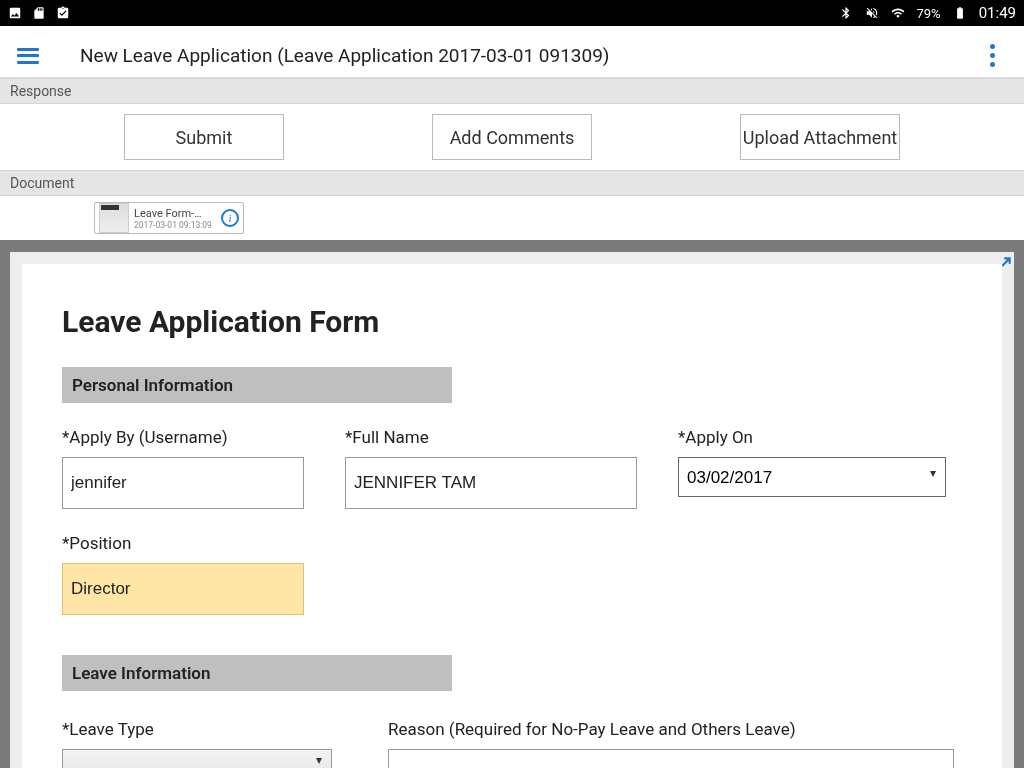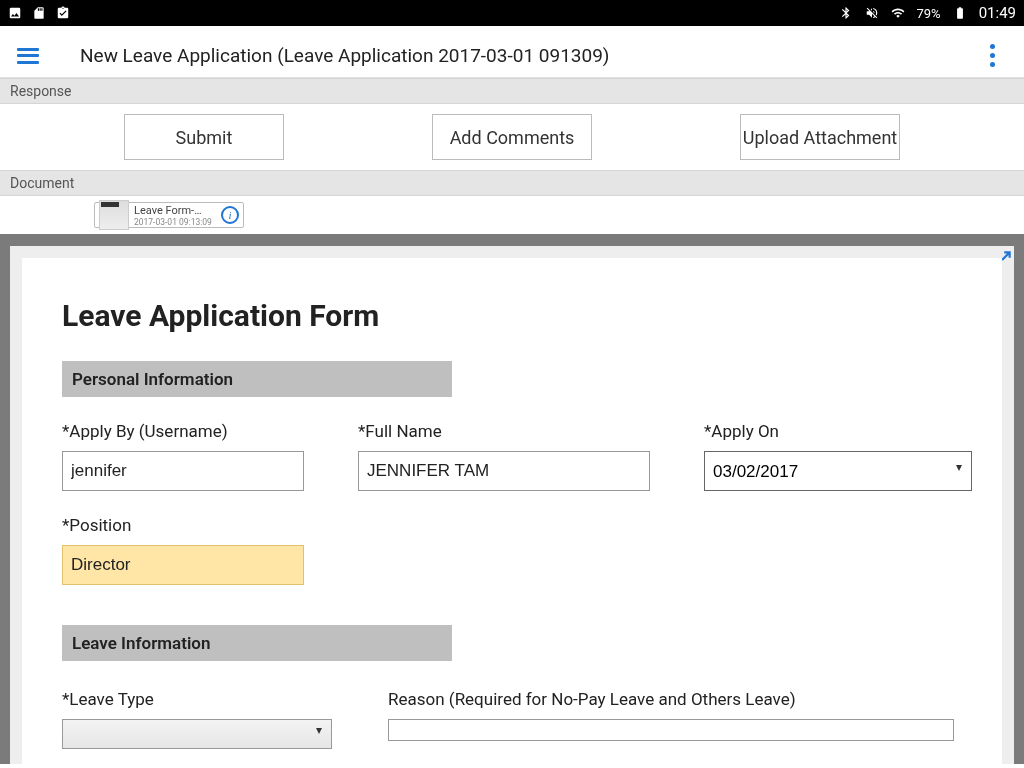--- a/index.html
+++ b/index.html
@@ -24,43 +24,43 @@
 
   
   .section-label { background: #e5e5e5; color: #555; font-size: 14px; padding: 4px 10px; border-top: 1px solid #d5d5d5; border-bottom: 1px solid #d5d5d5; }
 
   
   .actions-row { display: flex; justify-content: space-around; padding: 10px 50px; }
   .action-btn { border: 1px solid #bbb; background: #fff; width: 160px; height: 46px; display: flex; align-items: center; justify-content: center; font-size: 18px; color: #333; cursor: pointer; }
 
   
   .doc-row { padding: 6px 10px 6px 94px; display: flex; }
-  .doc-card { width: 150px; height: 26px; border: 1px solid #bbb; border-radius: 2px; display: flex; align-items: center; padding: 3px 4px; gap: 5px; cursor: pointer; position: relative; }
+  .doc-card { width: 150px; height: 32px; border: 1px solid #bbb; border-radius: 2px; display: flex; align-items: center; padding: 3px 4px; gap: 5px; cursor: pointer; position: relative; }
   .doc-thumb { width: 30px; height: 30px; background: linear-gradient(#ddd,#eee); border: 1px solid #ccc; position: relative; }
   .doc-thumb::before { content:""; position:absolute; top:1px; left:1px; width: 18px; height: 5px; background:#333; }
   .doc-text { flex: 1; overflow: hidden; }
   .doc-title { font-size: 11px; color: #444; white-space: nowrap; overflow: hidden; text-overflow: ellipsis; }
   .doc-date { font-size: 8.5px; color: #888; }
   .doc-info { width: 18px; height: 18px; border: 2px solid #1f76d3; border-radius: 50%; color: #1f76d3; font-size: 11px; font-style: italic; display:flex; align-items:center; justify-content:center; font-family: serif; }
 
   
   .form-outer { background: #7b7b7b; padding: 12px 10px 0 10px; height: 530px; position: relative; }
   .form-pad { background: #eee; padding: 12px 12px 0 12px; height: 100%; }
   .form-paper { background: #fff; height: 100%; padding: 40px 40px 0 40px; overflow: hidden; position: relative; }
   .expand-icon { position: absolute; top: 14px; right: 10px; width: 26px; height: 26px; cursor: pointer; }
   .expand-icon svg { fill: #1f76d3; }
 
   .form-heading { font-size: 30px; font-weight: 700; color: #222; margin-bottom: 28px; }
 
   .section-header { background: #bfbfbf; padding: 8px 10px; font-size: 17px; font-weight: 600; color: #222; width: 390px; margin-bottom: 24px; }
 
-  .row { display: flex; gap: 54px; margin-bottom: 24px; }
+  .row { display: flex; gap: 41px; margin-bottom: 24px; }
   .field { display: flex; flex-direction: column; }
   .label { font-size: 17px; color: #222; margin-bottom: 10px; }
-  .input { border: 1px solid #999; height: 40px; padding: 0 8px; font-size: 17px; color: #222; background:#fff; }
+  .input { border: 1px solid #999; height: 52px; padding: 0 8px; font-size: 17px; color: #222; background:#fff; }
   .input.w240 { width: 242px; }
   .input.w290 { width: 292px; }
   .select { border: 1px solid #666; height: 40px; padding: 0 8px; font-size: 17px; background: #fff; width: 268px; appearance: none; position: relative; }
   .select-wrap { position: relative; }
   .select-wrap::after { content: "▾"; position: absolute; right: 10px; top: 9px; font-size: 12px; color: #333; pointer-events:none; }
   .input.highlight { background: #ffe5a6; border-color: #e3c06a; }
 
   .select-gray { border: 1px solid #999; height: 30px; width: 270px; background: linear-gradient(#f3f3f3,#e6e6e6); appearance: none; }
   .sg-wrap { position: relative; }
   .sg-wrap::after { content:"▾"; position:absolute; right:10px; top:4px; font-size:12px; color:#333; pointer-events:none; }

